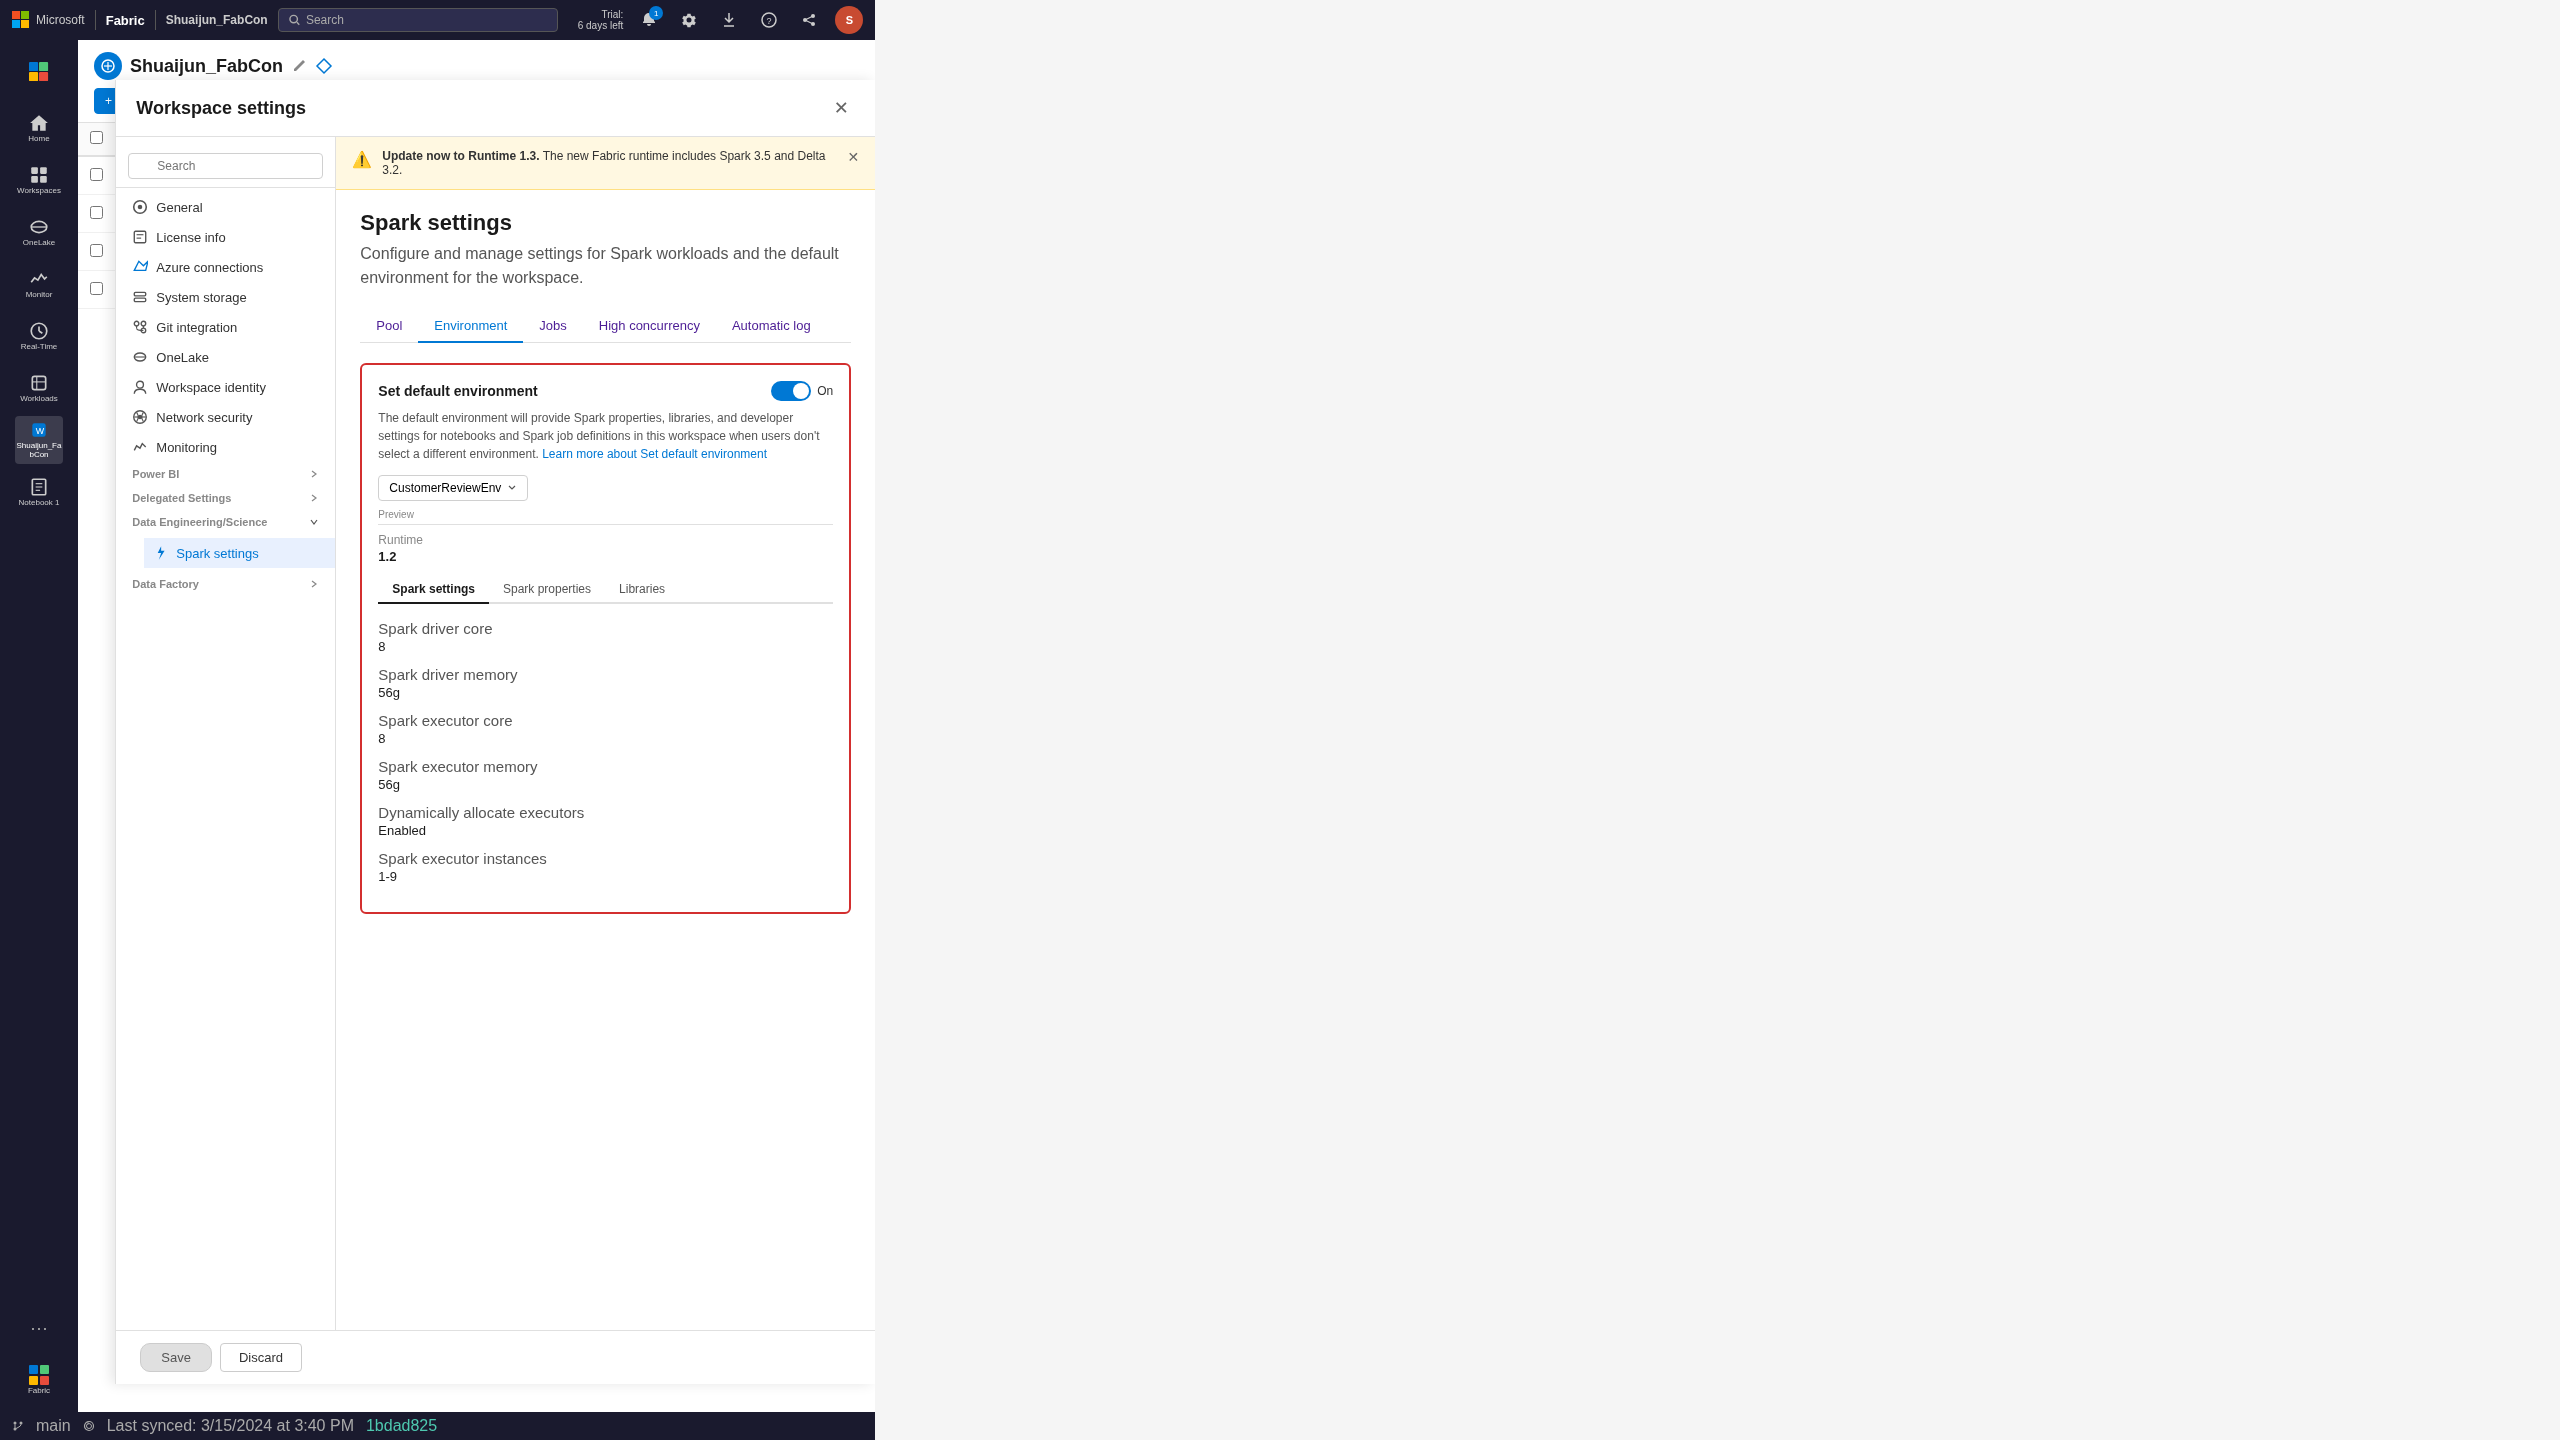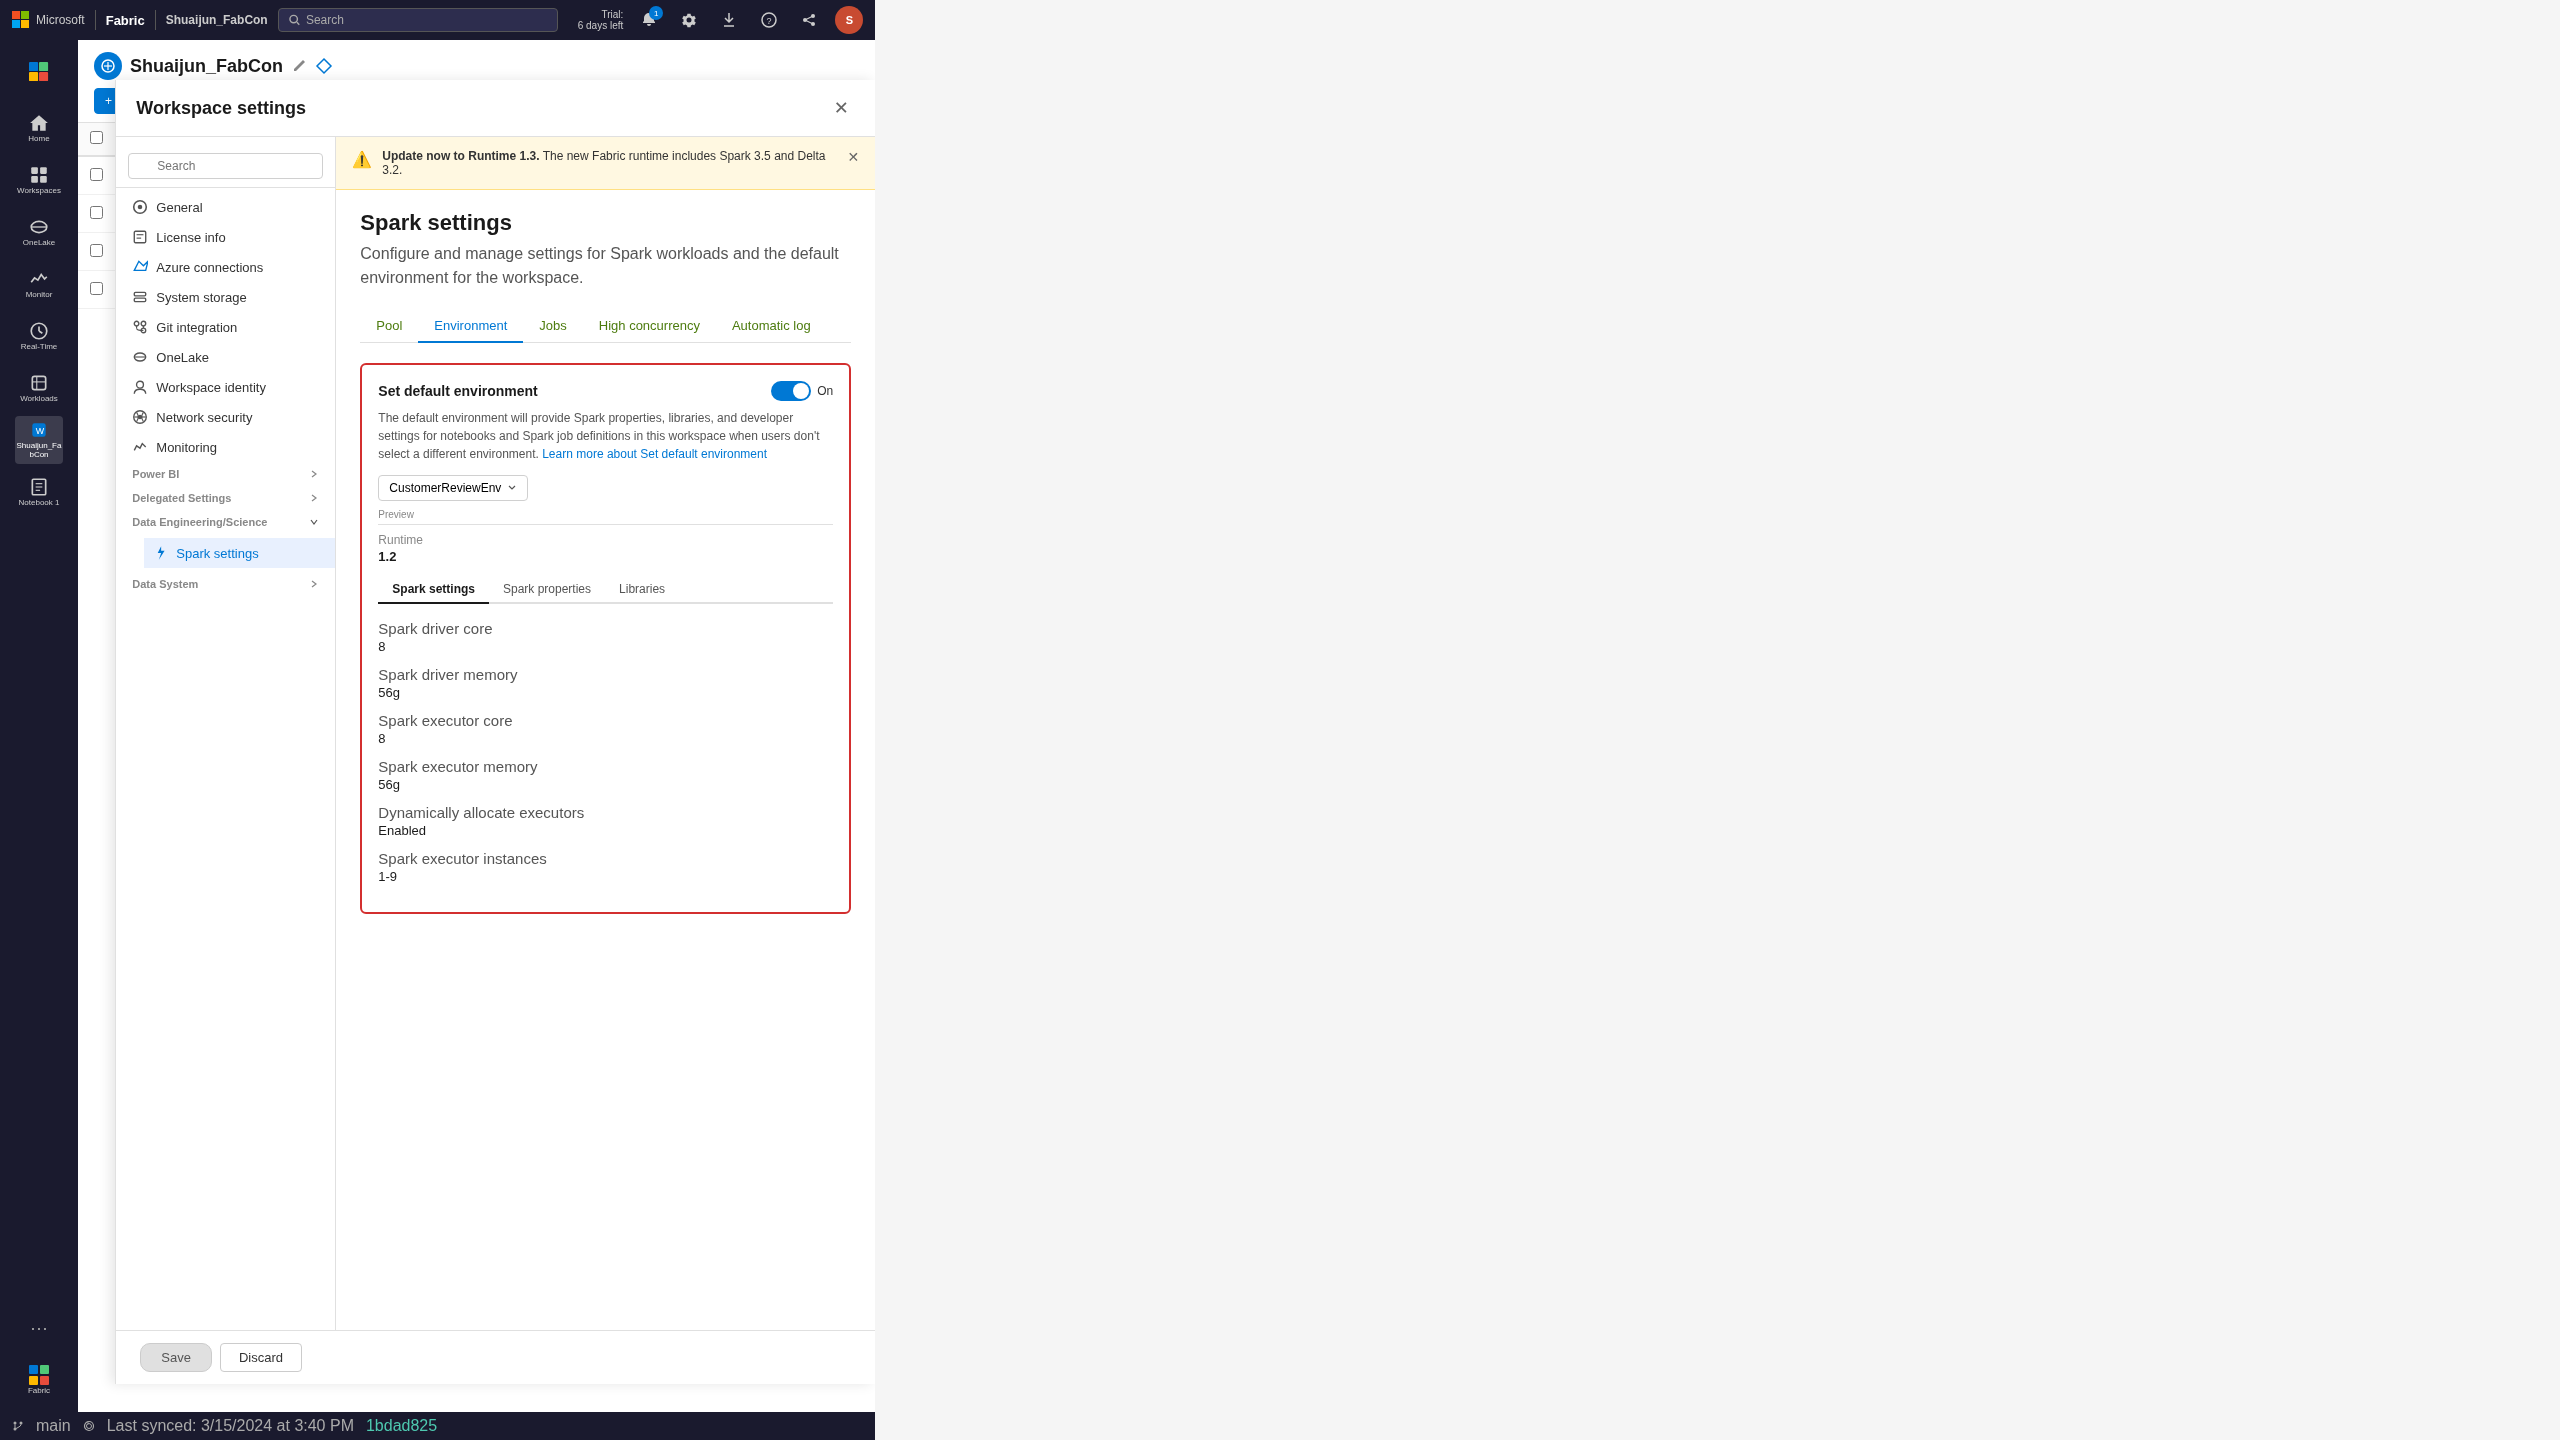--- a/index.html
+++ b/index.html
@@ -397,21 +397,21 @@
     .tabs-row {
       display: flex;
       gap: 0;
       border-bottom: 1px solid #e0e0e0;
       margin-bottom: 20px;
     }
     .tab {
       padding: 8px 16px;
       cursor: pointer;
       font-size: 13px;
-      color: #4d7c0f;
+      color: #4c1d95;
       border-bottom: 2px solid transparent;
       margin-bottom: -1px;
     }
     .tab.active {
       color: #0078d4;
       border-bottom-color: #0078d4;
       font-weight: 500;
     }
 
     
@@ -974,21 +974,21 @@
           <div class="settings-subsection">
             <div class="settings-nav-item active" style="padding-left:8px;">
               <svg width="14" height="14" viewBox="0 0 14 14">
                   <path d="M8 1 L5 7 L8 7 L6 13 L11 5 L8 5 Z" fill="#0078d4"></path>
                 </svg>
               Spark settings
             </div>
           </div>
 
           <div class="settings-section-header">
-            <span>Data System</span>
+            <span>Data Factory</span>
             <svg width="10" height="10" viewBox="0 0 10 10">
                 <path d="M3 2l4 3-4 3" stroke="#888" stroke-width="1.2" fill="none"></path>
               </svg>
           </div>
         </div>
 
         <div class="settings-content">
 
           <div class="alert-banner">
             <span class="alert-icon">⚠️</span>

